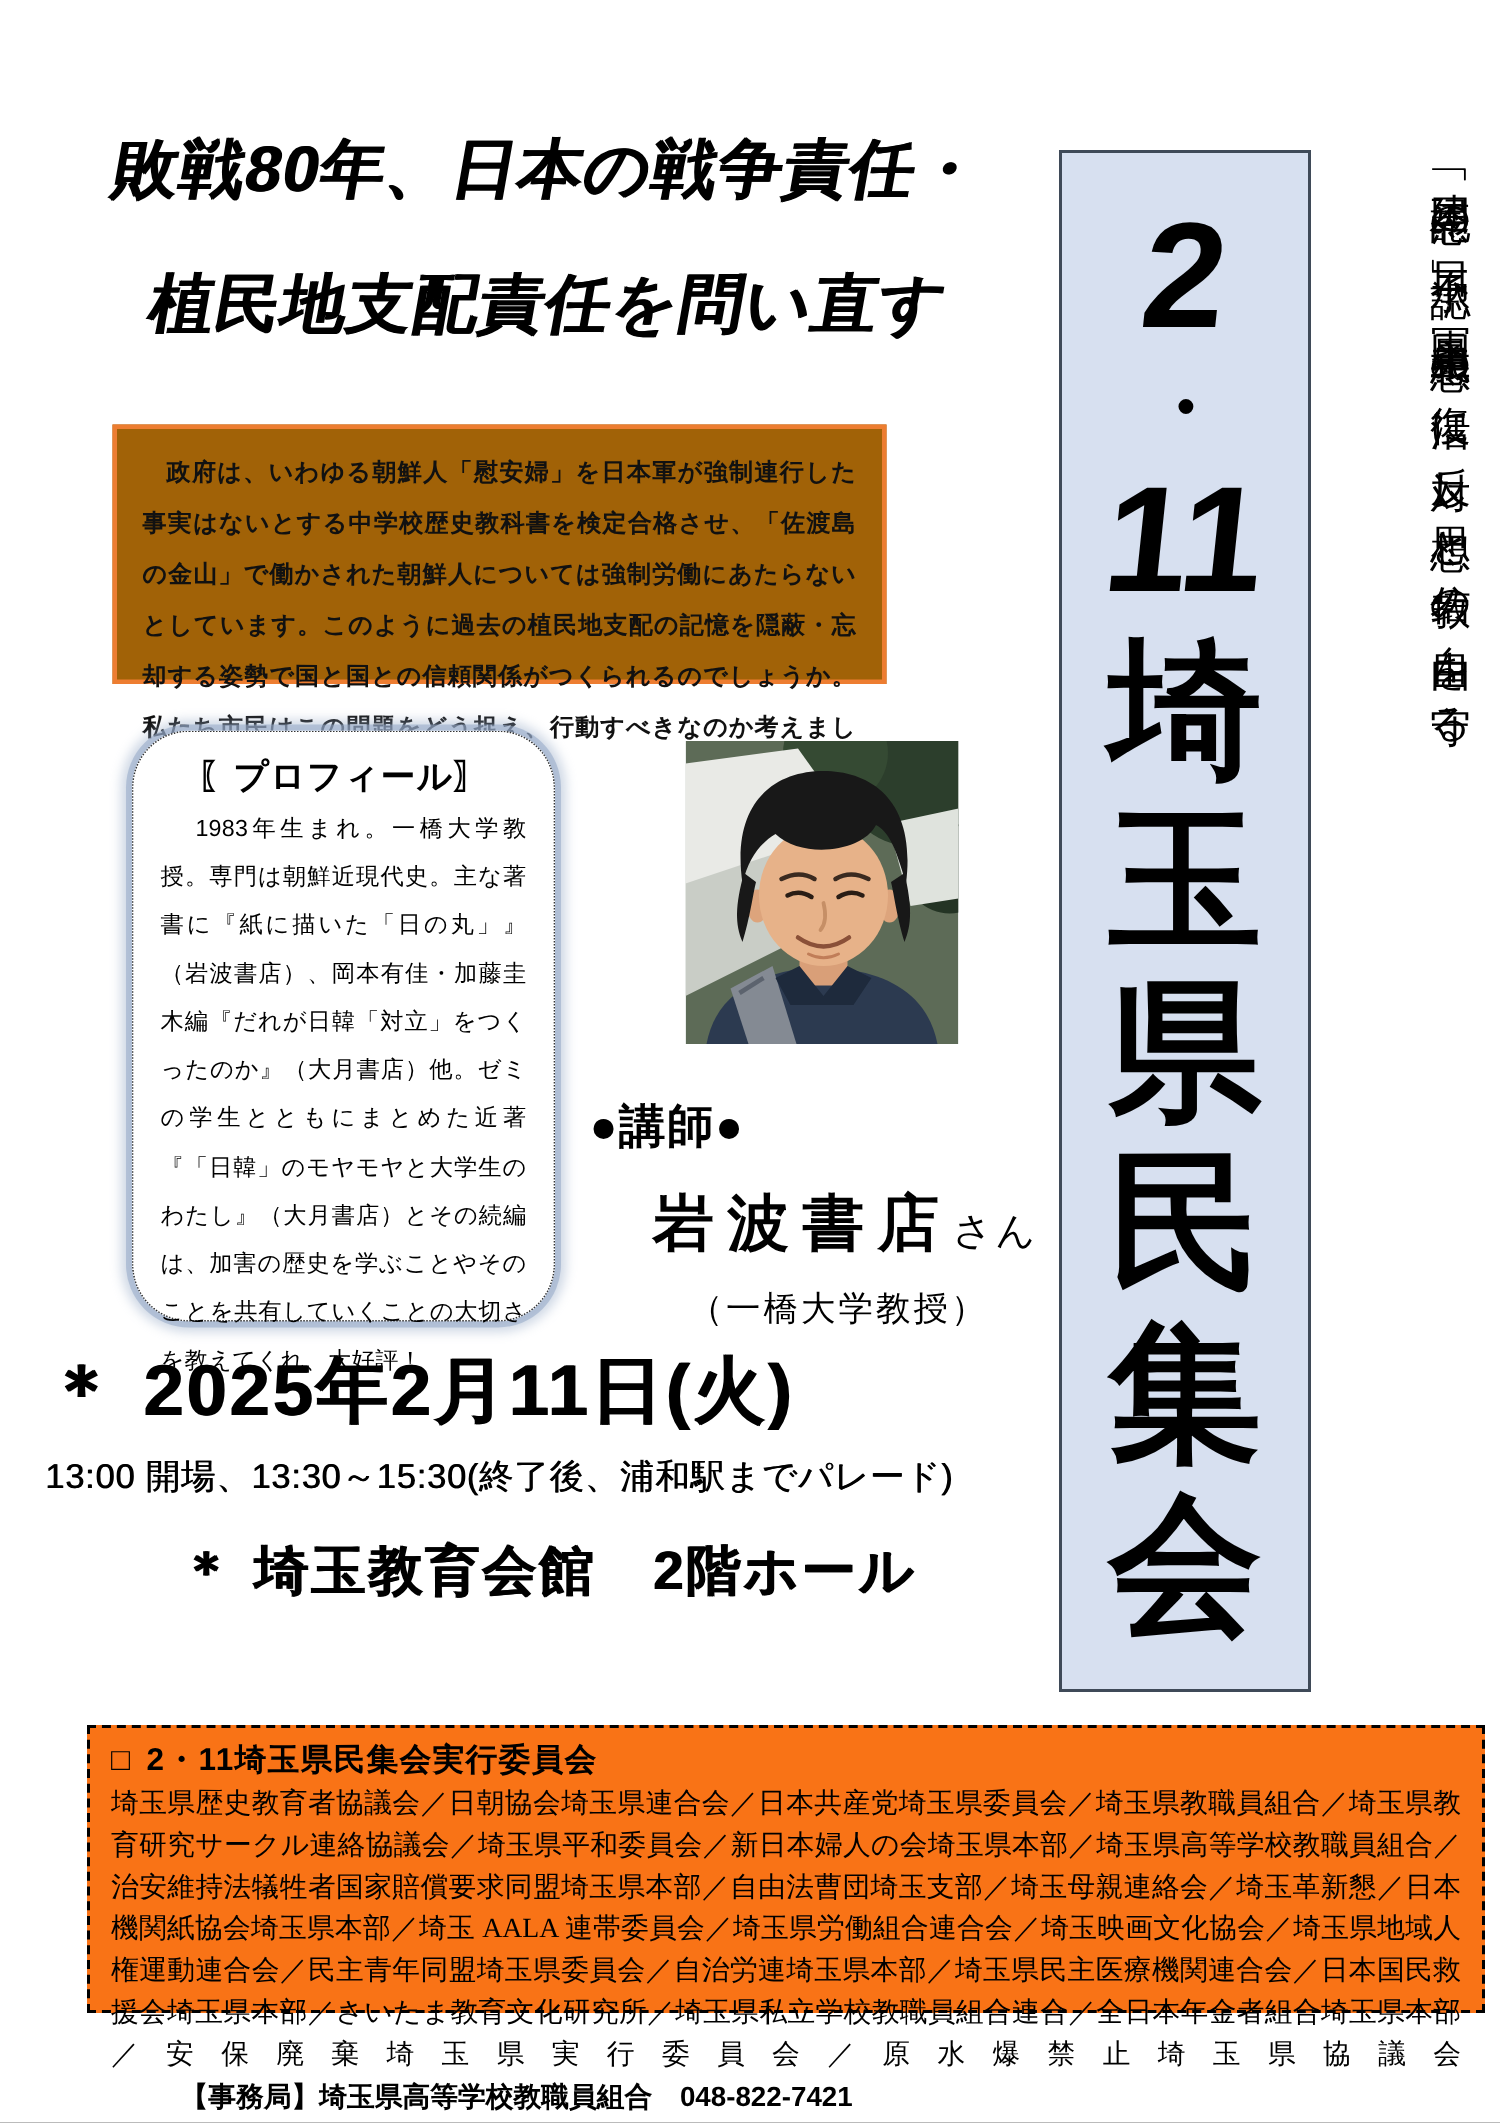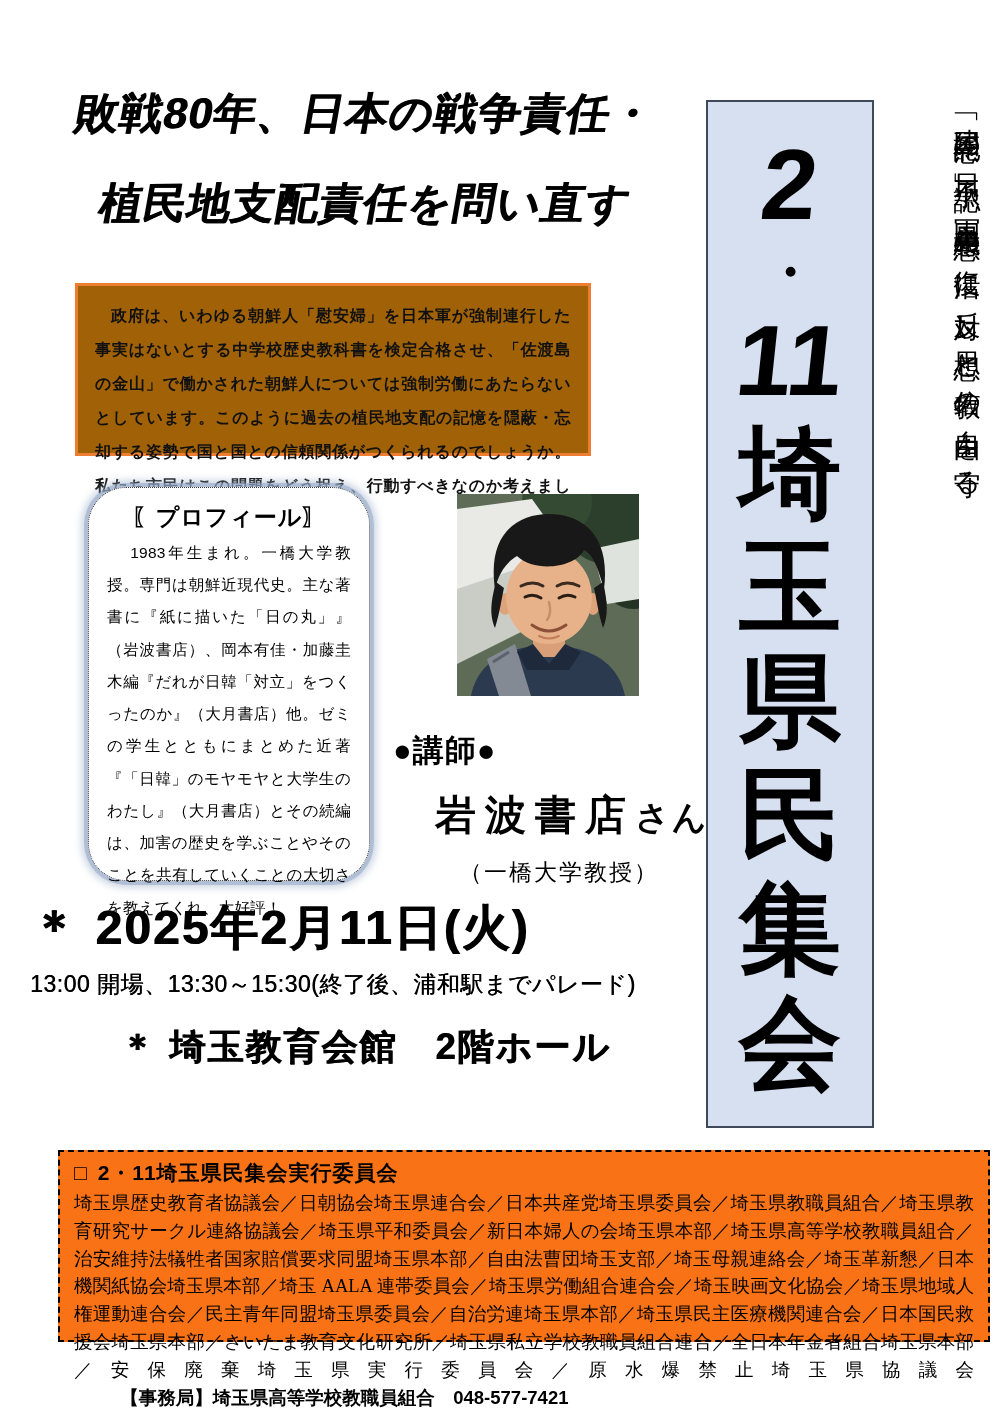--- a/index.html
+++ b/index.html
@@ -42,21 +42,21 @@
     text-align:justify;text-indent:1.5em;letter-spacing:0.2px;
   }
   
   .photo{position:absolute;left:457px;top:494px;width:182px;height:202px;overflow:hidden;}
   .photo svg{display:block;width:100%;height:100%;}
   
   .lecturer{position:absolute;left:393px;top:730px;width:305px;}
   .lecturer .lbl{font-size:31px;font-weight:900;letter-spacing:1px;}
   .lecturer .nmrow{margin:16px 0 0 42px;white-space:nowrap;}
   .lecturer .nm{font-size:41px;font-weight:700;letter-spacing:9px;font-family:"Liberation Sans",sans-serif;}
-  .lecturer .hon{font-size:34px;font-weight:700;letter-spacing:2px;}
+  .lecturer .hon{font-size:26px;font-weight:400;letter-spacing:2px;}
   .lecturer .aff{margin:14px 0 0 66px;font-size:23px;font-weight:400;letter-spacing:2px;}
   
   .date-block{position:absolute;left:30px;top:902px;width:670px;text-align:left;}
   .date-block .dt{font-size:48px;font-weight:900;letter-spacing:2px;line-height:1.1;white-space:nowrap;text-shadow:1px 0 0 #000;}
   .date-block .tm{margin-top:14px;font-size:23px;font-weight:400;letter-spacing:0.5px;white-space:nowrap;text-shadow:0.5px 0 0 #000;}
   .venue{position:absolute;left:30px;top:1023px;width:670px;text-align:center;
          font-size:36px;font-weight:900;letter-spacing:2px;white-space:nowrap;text-shadow:1px 0 0 #000;}
   .fee{position:absolute;left:222px;top:1152px;font-size:29px;font-weight:900;letter-spacing:2px;text-shadow:0.5px 0 0 #000;}
   
   .committee{
@@ -156,21 +156,21 @@
   </div>
 
   <div class="venue">＊ 埼玉教育会館　2階ホール</div>
 
   <div class="fee">〈参加費〉 300円</div>
 
   <div class="committee">
     <div class="head">
       <span class="sq">□</span><span>2・11埼玉県民集会実行委員会</span>
     </div>
-    <p><span>埼玉県歴史教育者協議会／日朝協会埼玉県連合会／日本共産党埼玉県委員会／埼玉県教職員組合／埼玉県教育研究サークル連絡協議会／埼玉県平和委員会／新日本婦人の会埼玉県本部／埼玉県高等学校教職員組合／治安維持法犠牲者国家賠償要求同盟埼玉県本部／自由法曹団埼玉支部／埼玉母親連絡会／埼玉革新懇／日本機関紙協会埼玉県本部／埼玉 AALA 連帯委員会／埼玉県労働組合連合会／埼玉映画文化協会／埼玉県地域人権運動連合会／民主青年同盟埼玉県委員会／自治労連埼玉県本部／埼玉県民主医療機関連合会／日本国民救援会埼玉県本部／さいたま教育文化研究所／埼玉県私立学校教職員組合連合／全日本年金者組合埼玉県本部／安保廃棄埼玉県実行委員会／原水爆禁止埼玉県協議会</span><span class="office">【事務局】埼玉県高等学校教職員組合　048-577-7421</span></p>
+    <p><span>埼玉県歴史教育者協議会／日朝協会埼玉県連合会／日本共産党埼玉県委員会／埼玉県教職員組合／埼玉県教育研究サークル連絡協議会／埼玉県平和委員会／新日本婦人の会埼玉県本部／埼玉県高等学校教職員組合／治安維持法犠牲者国家賠償要求同盟埼玉県本部／自由法曹団埼玉支部／埼玉母親連絡会／埼玉革新懇／日本機関紙協会埼玉県本部／埼玉 AALA 連帯委員会／埼玉県労働組合連合会／埼玉映画文化協会／埼玉県地域人権運動連合会／民主青年同盟埼玉県委員会／自治労連埼玉県本部／埼玉県民主医療機関連合会／日本国民救援会埼玉県本部／さいたま教育文化研究所／埼玉県私立学校教職員組合連合／全日本年金者組合埼玉県本部／安保廃棄埼玉県実行委員会／原水爆禁止埼玉県協議会</span><span class="office">【事務局】埼玉県高等学校教職員組合　048-822-7421</span></p>
   </div>
 
   <div class="banner">
     <span class="digit">2</span>
     <span class="dot">・</span>
     <span class="digit">11</span>
     <span class="kanji">埼</span>
     <span class="kanji">玉</span>
     <span class="kanji">県</span>
     <span class="kanji">民</span>

